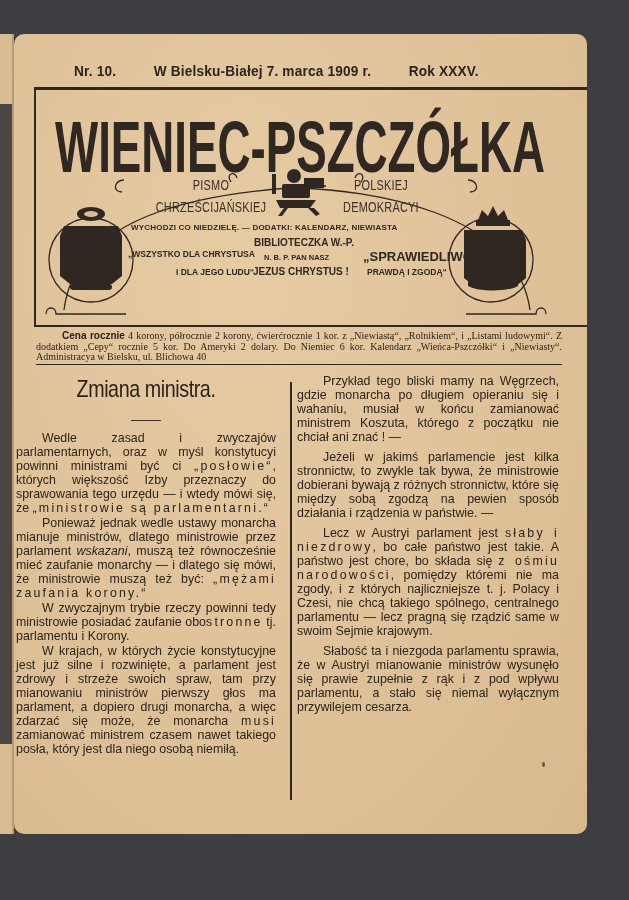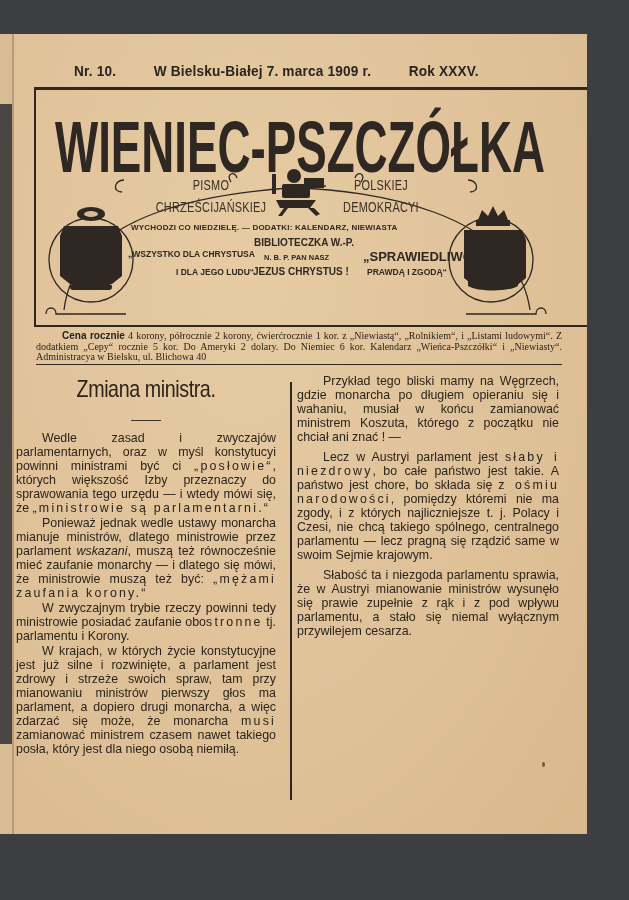--- a/index.html
+++ b/index.html
@@ -6,21 +6,21 @@
   html, body { width: 629px; height: 900px; overflow: hidden; }
   body { background: #3d3e42; position: relative; font-family: "Liberation Serif", serif; color: #2a231c; }
 
   .prev-page { position: absolute; left: 0; top: 34px; width: 14px; height: 800px; background: #d9bc93; }
   .prev-page .dark-block { position: absolute; left: 0; top: 70px; width: 12px; height: 640px; background: #4a4643; }
   .page-fold { position: absolute; left: 12px; top: 34px; width: 2px; height: 800px; background: #b89b74; }
 
   .page { position: absolute; left: 14px; top: 34px; width: 573px; height: 800px;
           background: #e2c59c;
           background-image: radial-gradient(ellipse at 40% 30%, #e6cba3 0%, #dfc198 60%, #d8b88d 100%);
-          clip-path: polygon(0 0, 96% 0, 100% -1%, 100% 100%, 0 100%); }
+          clip-path: polygon(0 0, 96% 0, 100% -1%, 100% 100%, 0 100%); border-radius: 10px; }
 
   .masthead-line { position: absolute; top: 28px; left: 60px; width: 460px; display: flex; justify-content: space-between;
                    font-family: "Liberation Sans", sans-serif; font-weight: bold; font-size: 15.5px; letter-spacing: 0.2px; color: #2a241e; transform: scaleX(0.88); transform-origin: left; }
   .masthead-line span { white-space: nowrap; }
 
   .header-frame { position: absolute; left: 20px; top: 53px; width: 618px; height: 240px; border: 2px solid #2e2722; border-top-width: 3px; }
 
   .title { position: absolute; left: 14px; top: 12px; width: 500px; height: 80px; }
   .title svg { width: 100%; height: 100%; }
 
@@ -160,18 +160,19 @@
     <div class="article-title">Zmiana ministra.</div>
     <div class="title-rule"></div>
     <p><span>Wedle zasad i zwyczajów parlamentarnych, oraz w myśl konstytucyi powinni ministrami być ci </span><span class="spaced">„posłowie“</span><span>, których większość Izby przeznaczy do sprawowania tego urzędu — i wtedy mówi się, że </span><span class="spaced">„ministrowie są parlamentarni.“</span></p>
     <p><span>Ponieważ jednak wedle ustawy monarcha mianuje ministrów, dlatego ministrowie przez parlament </span><em>wskazani</em><span>, muszą też równocześnie mieć zaufanie monarchy — i dlatego się mówi, że ministrowie muszą też być: </span><span class="spaced">„mężami zaufania korony.“</span></p>
     <p><span>W zwyczajnym trybie rzeczy powinni tedy ministrowie posiadać zaufanie obo</span><span class="spaced">stronne</span><span> tj. parlamentu i Korony.</span></p>
     <p><span>W krajach, w których życie konstytucyjne jest już silne i rozwinięte, a parlament jest zdrowy i strzeże swoich spraw, tam przy mianowaniu ministrów pierwszy głos ma parlament, a dopiero drugi monarcha, a więc zdarzać się może, że monarcha </span><span class="spaced">musi</span><span> zamianować ministrem czasem nawet takiego posła, który jest dla niego osobą niemiłą.</span></p>
   </div>
 
   <div class="col col-right">
     <p>Przykład tego bliski mamy na Węgrzech, gdzie monarcha po długiem opieraniu się i wahaniu, musiał w końcu zamianować ministrem Koszuta, którego z początku nie chciał ani znać ! —</p>
+    <p class="gap">Jeżeli w jakimś parlamencie jest kilka stronnictw, to zwykle tak bywa, że ministrowie dobierani bywają z różnych stronnictw, które się między sobą zgodzą na pewien sposób działania i rządzenia w państwie. —</p>
     <p class="gap"><span>Lecz w Austryi parlament jest </span><span class="spaced">słaby i niezdrowy</span><span>, bo całe państwo jest takie. A państwo jest chore, bo składa się </span><span class="spaced">z ośmiu narodowości</span><span>, pomiędzy któremi nie ma zgody, i z których najliczniejsze t. j. Polacy i Czesi, nie chcą takiego spólnego, centralnego parlamentu — lecz pragną się rządzić same w swoim Sejmie krajowym.</span></p>
     <p class="gap">Słabość ta i niezgoda parlamentu sprawia, że w Austryi mianowanie ministrów wysunęło się prawie zupełnie z rąk i z pod wpływu parlamentu, a stało się niemal wyłącznym przywilejem cesarza.</p>
   </div>
 
   <div class="spot" style="left:528px; top:728px;"></div>
 </div>
 
 </body></html>

